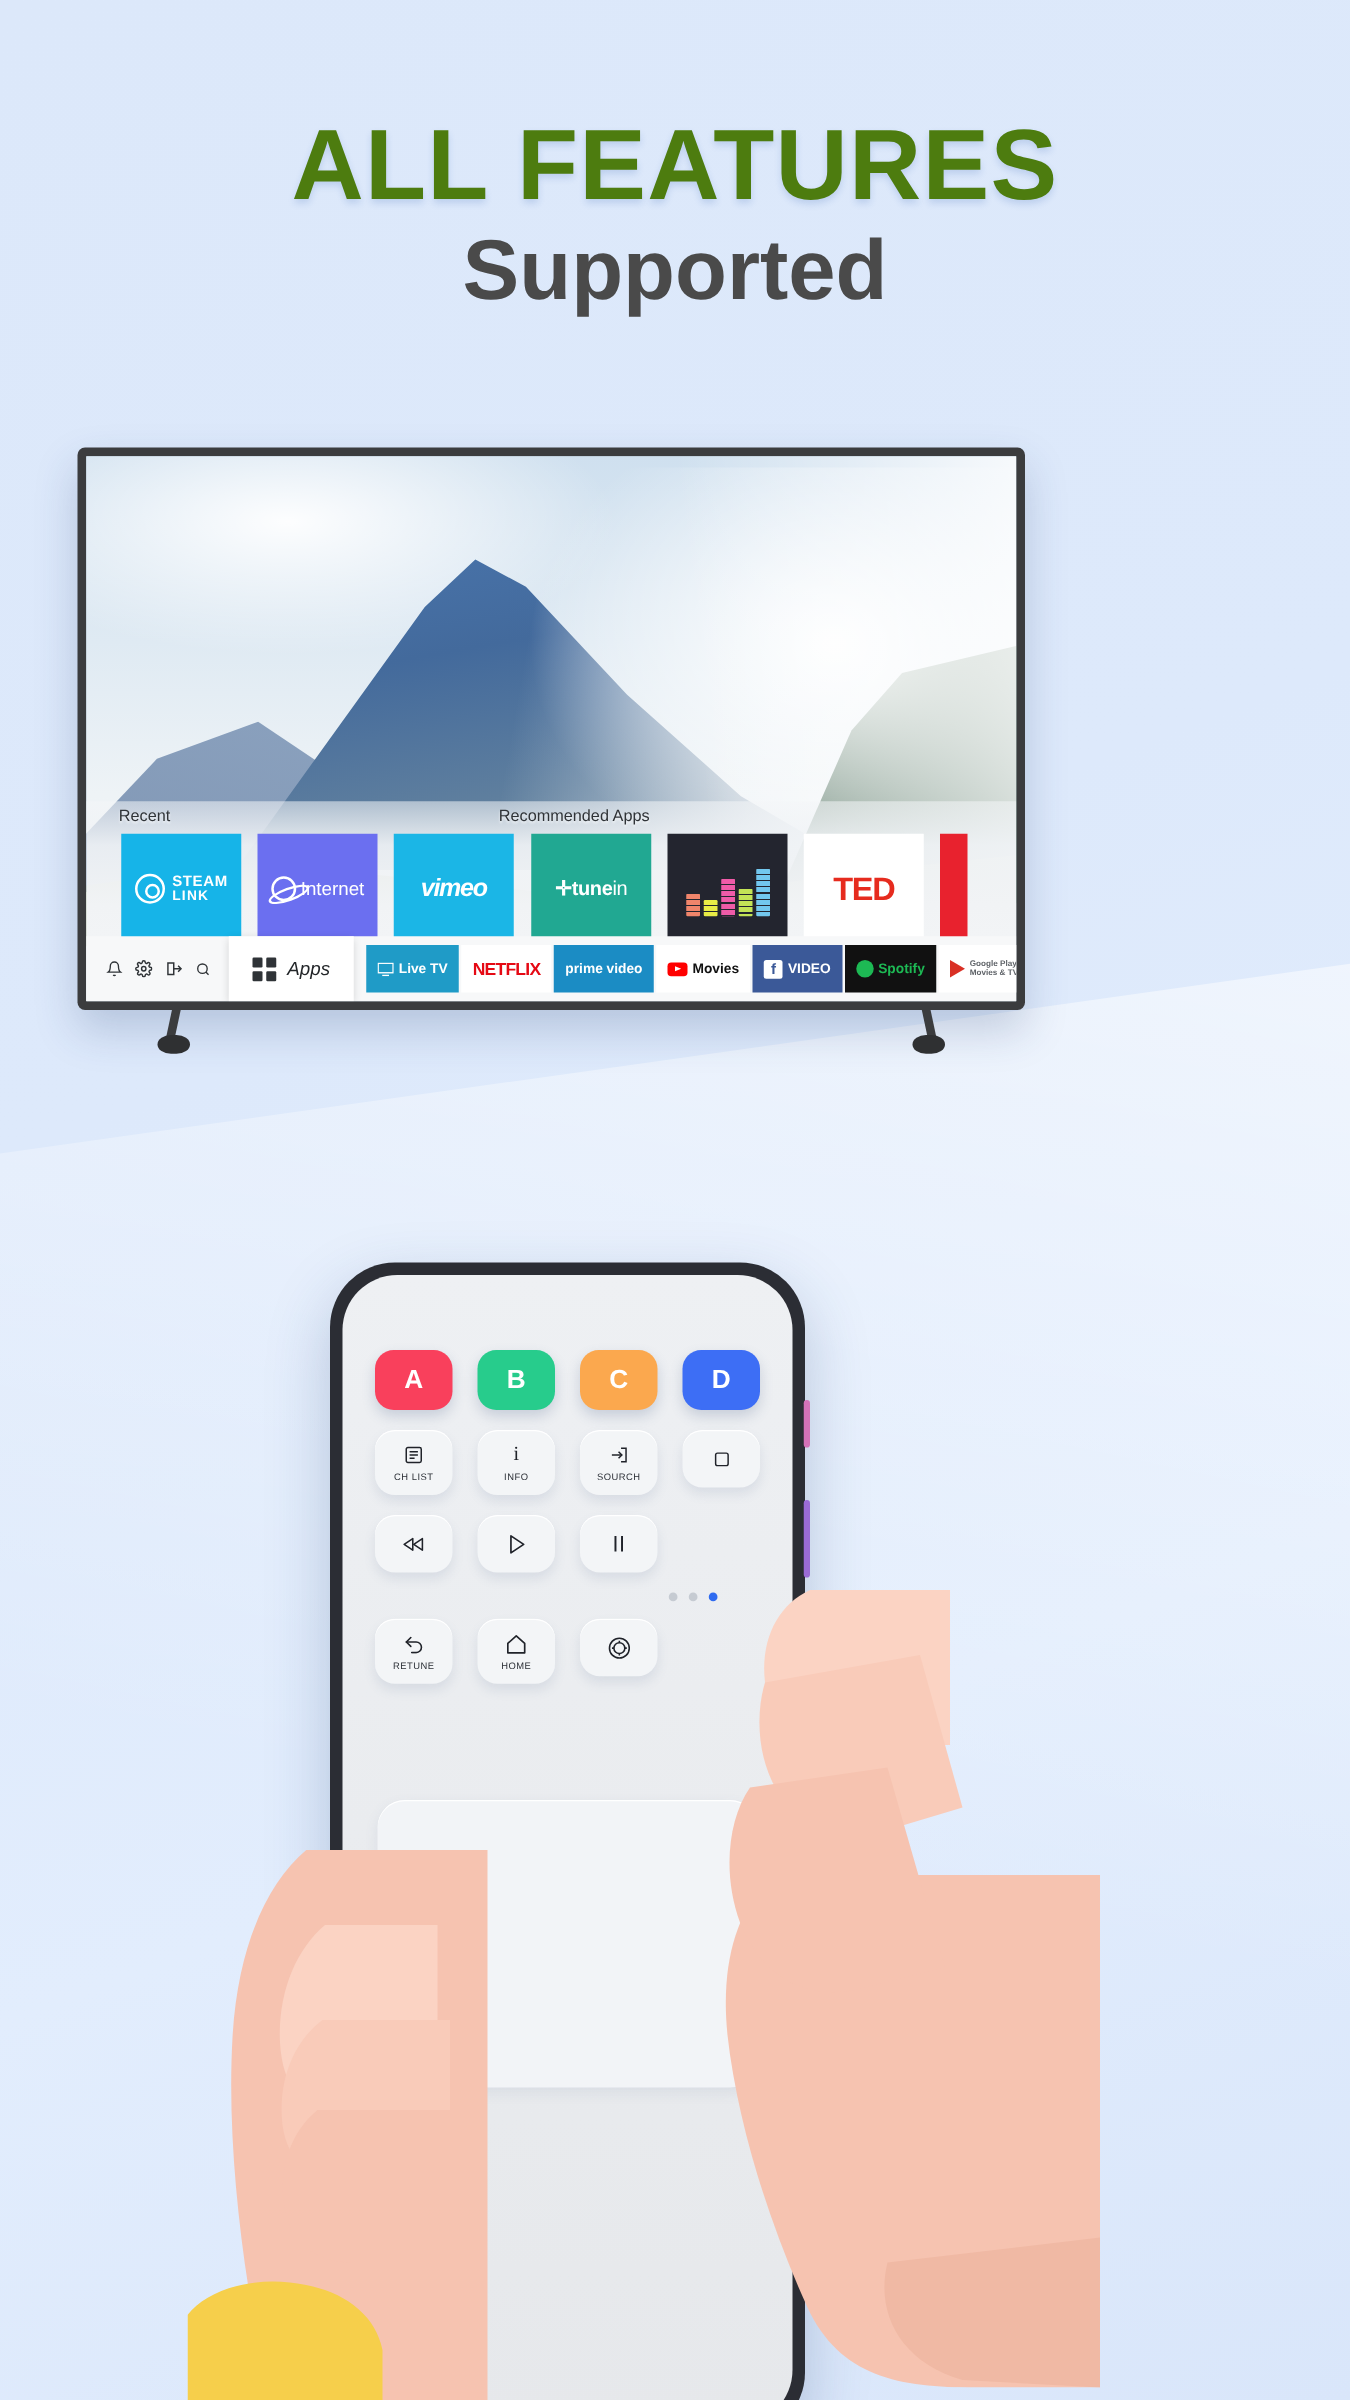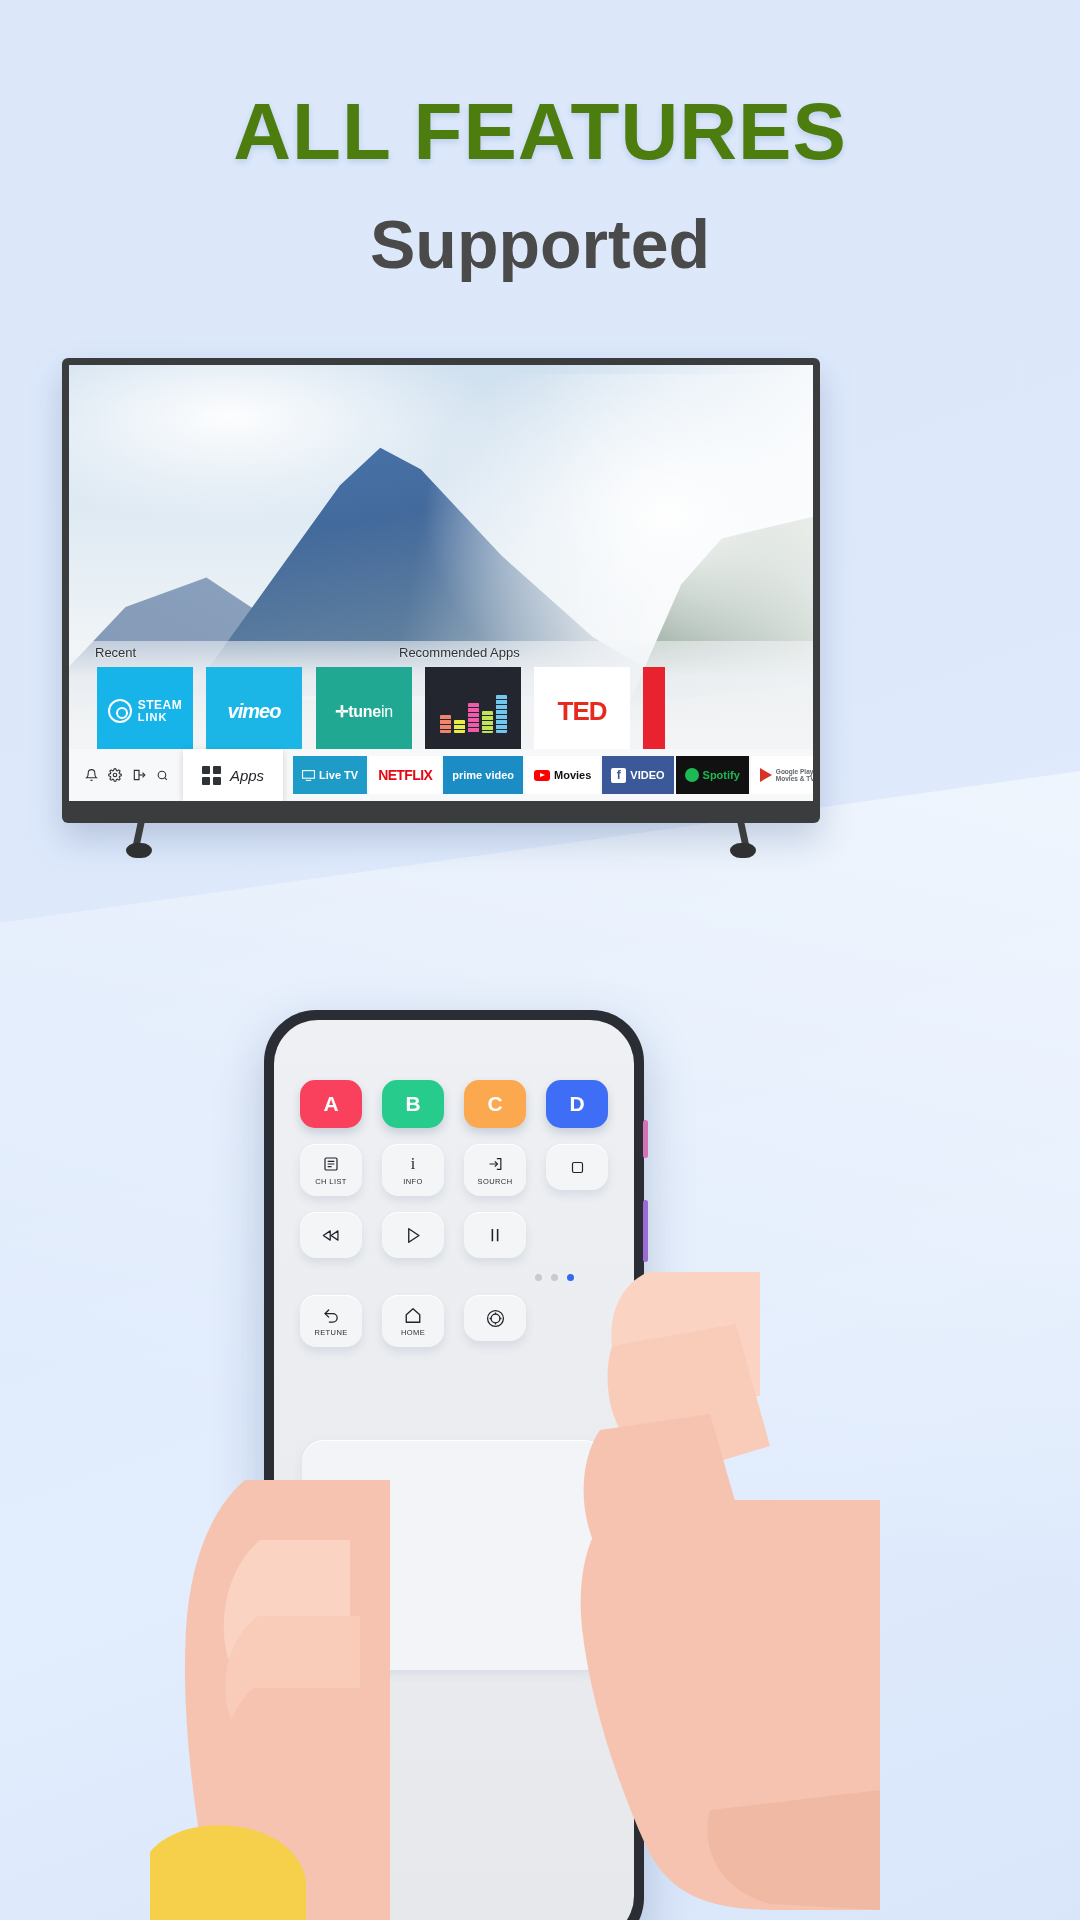--- a/index.html
+++ b/index.html
@@ -16,27 +16,27 @@
     transform:rotate(-8deg); pointer-events:none;
   }
 
   
   .headline{ position:absolute; top:92px; left:0; width:100%; text-align:center; }
   .headline .line1{
     font-size:80px; font-weight:bold; color:#4d7c0f; letter-spacing:1px;
     line-height:1.0; text-shadow:0 3px 6px rgba(40,90,180,.18);
   }
   .headline .line2{
-    font-size:68px; font-weight:bold; color:#4a4a4a; margin-top:38px; line-height:1.0;
+    font-size:68px; font-weight:bold; color:#4a4a4a; margin-top:10px; line-height:1.0;
   }
 
   
   .tv-wrap{ position:absolute; left:62px; top:358px; width:758px; }
   .tv-bezel{
-    background:#3b3c3e; border-radius:6px; padding:7px 7px 22px 7px;
+    background:#3b3c3e; border-radius:6px; padding:7px 7px 7px 7px;
     box-shadow:0 16px 34px rgba(40,70,120,.22);
   }
   .tv-screen{ position:relative; width:100%; height:436px; overflow:hidden; background:#cfe3f2; }
 
   
   .sky{ position:absolute; inset:0;
     background:linear-gradient(180deg,#cfe0ef 0%,#dfeaf3 34%,#eef3f6 62%,#f4f6f7 100%); }
   .cloudA{position:absolute;left:0;top:0;width:62%;height:40%;
     background:radial-gradient(ellipse at 35% 30%, rgba(255,255,255,.95) 0%, rgba(255,255,255,0) 62%);}
   .cloudB{position:absolute;right:-4%;top:2%;width:62%;height:85%;
@@ -266,20 +266,26 @@
           <div class="tile t-steam">
             <div class="steam-logo">
               <div class="steam-circle"></div>
               <div class="steam-txt">
                 <span>STEAM</span>
                 <small>LINK</small>
               </div>
             </div>
           </div>
 
+          <div class="tile t-internet">
+            <div class="inet">
+              <span class="inet-globe"></span>
+              <span>Internet</span>
+            </div>
+          </div>
 
           <div class="tile t-vimeo">
             <span class="vimeo-txt">vimeo</span>
           </div>
 
           <div class="tile t-tunein gap">
             <span class="tunein-txt">
               <span>✛</span><span>tune</span><span class="lite">in</span>
             </span>
           </div>

